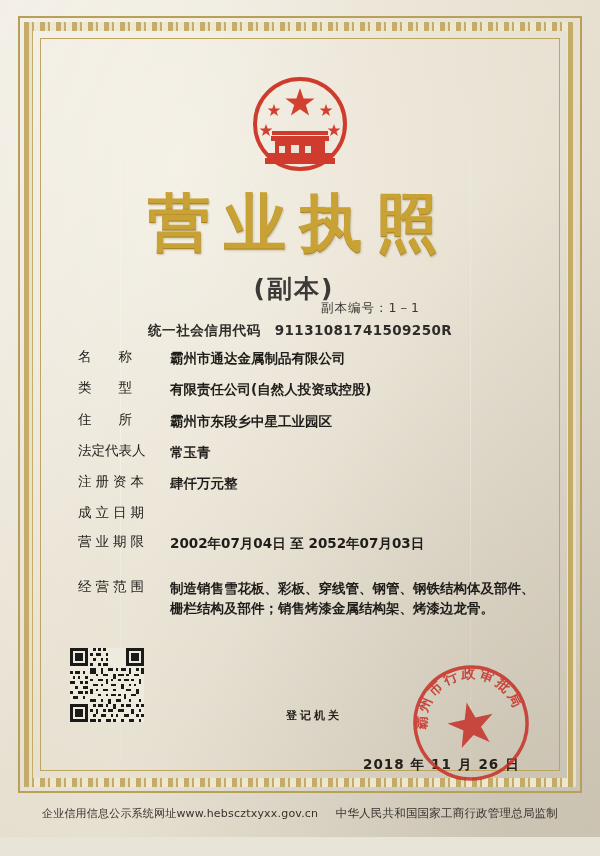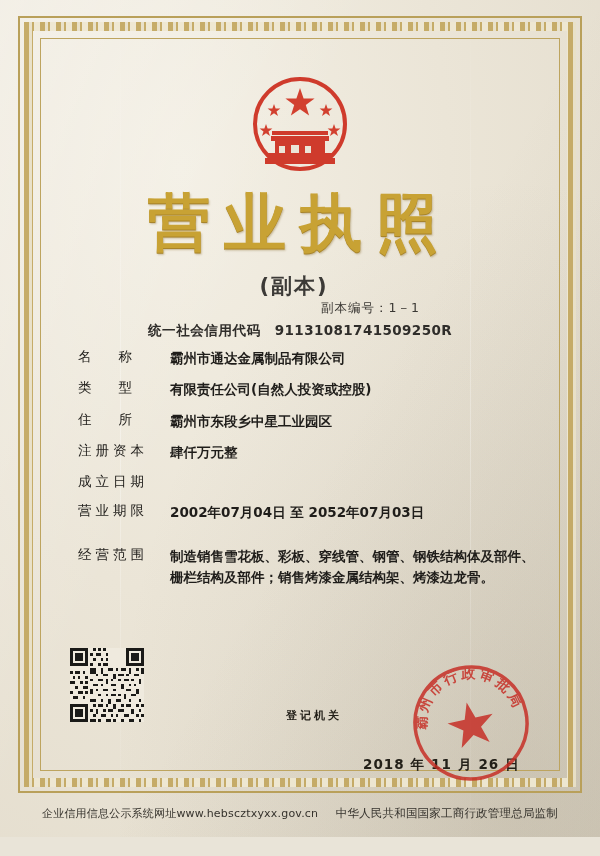--- a/index.html
+++ b/index.html
@@ -52,21 +52,21 @@
   
   .title{
     position:absolute;left:0;right:0;top:192px;text-align:center;
     font-family:"DejaVu Sans","Liberation Sans",sans-serif;
     font-size:62px;line-height:1;font-weight:bold;letter-spacing:14px;
     color:#c8a234;
     text-shadow:0 1px 0 #a8842a, 1px 2px 2px rgba(120,90,20,.35);
   }
   .subtitle{
     position:absolute;left:0;right:12px;top:272px;text-align:center;
-    font-size:21px;font-weight:bold;color:#3c3a37;letter-spacing:2px;
+    font-size:25px;font-weight:bold;color:#3c3a37;letter-spacing:2px;
   }
   .serial{
     position:absolute;right:180px;top:300px;
     font-size:12.5px;color:#3a3733;letter-spacing:1px;
   }
   .credit-code{
     position:absolute;left:0;right:0;top:322px;text-align:center;
     font-size:13.5px;color:#2f2d2a;font-weight:bold;letter-spacing:.6px;
   }
   .credit-code .num{margin-left:14px;font-weight:bold;letter-spacing:.4px;}
@@ -174,20 +174,24 @@
       <div class="lbl">名　　称</div>
       <div class="val">霸州市通达金属制品有限公司</div>
     </div>
     <div class="row">
       <div class="lbl">类　　型</div>
       <div class="val">有限责任公司(自然人投资或控股)</div>
     </div>
     <div class="row">
       <div class="lbl">住　　所</div>
       <div class="val">霸州市东段乡中星工业园区</div>
+    </div>
+    <div class="row">
+      <div class="lbl">法定代表人</div>
+      <div class="val">常玉青</div>
     </div>
     <div class="row">
       <div class="lbl sp2">注册资本</div>
       <div class="val">肆仟万元整</div>
     </div>
     <div class="row">
       <div class="lbl sp2">成立日期</div>
     </div>
     <div class="row">
       <div class="lbl sp2">营业期限</div>

